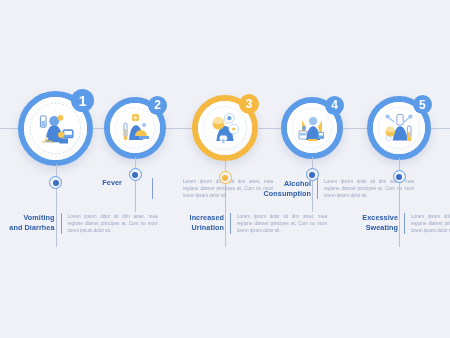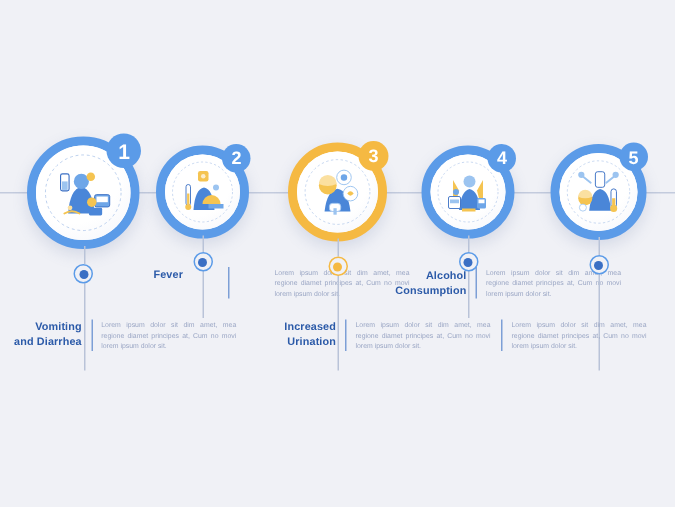--- a/index.html
+++ b/index.html
@@ -253,18 +253,20 @@
             </div>
           </div>
         </div>
         <div class="badge badge-blue" style="width: 19px; height: 19px; font-size: 12px; left: 412.835px; top: 95.1655px;">5</div>
         <div class="stem" style="left: 399px; top: 158px; height: 12px;"></div>
         <div class="stem" style="left: 399px; top: 182px; height: 65px;"></div>
         <div class="dot dot-blue" style="left: 392.5px; top: 170px;">
           <i></i>
         </div>
         <div class="txt" style="left: 334px; top: 213px;">
+          <div class="title">Excessive
+Sweating</div>
           <div class="rule"></div>
           <div class="body">Lorem ipsum dolor sit dim amet, mea regione diamet principes at, Cum no movi lorem ipsum dolor sit.</div>
         </div>
       </div>
     </div>
 </div>
 
 </body></html>

